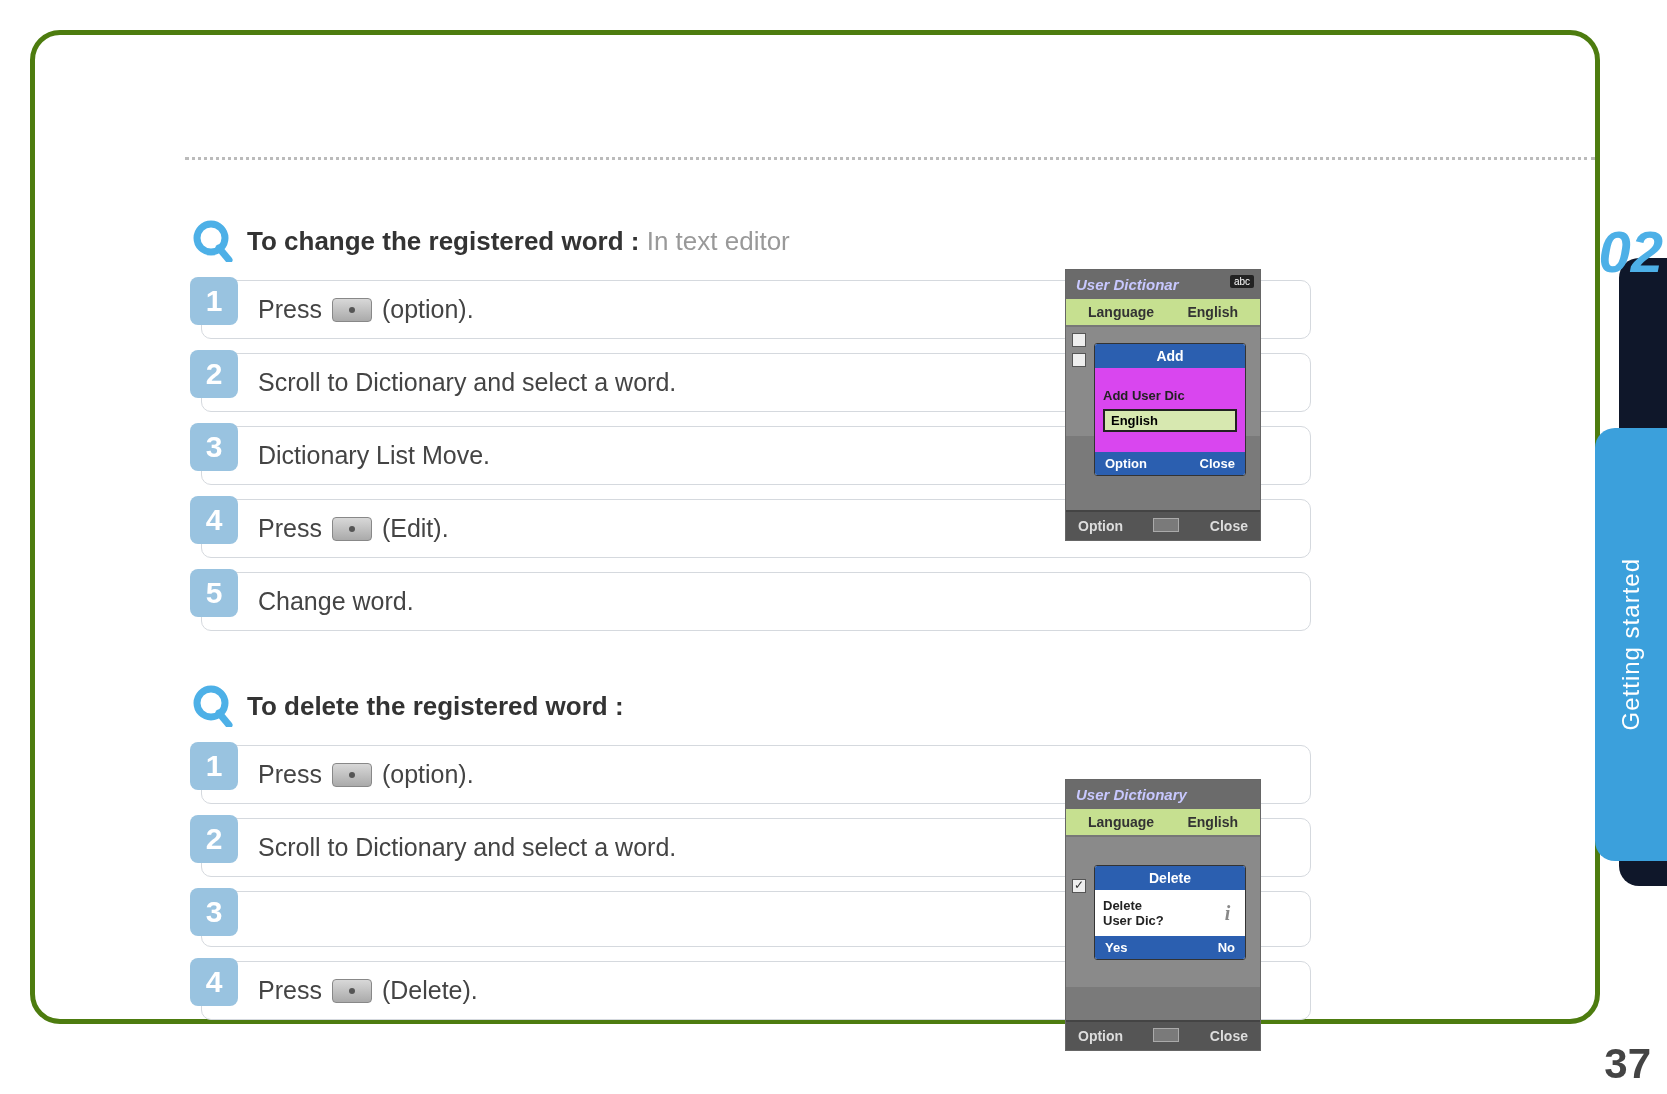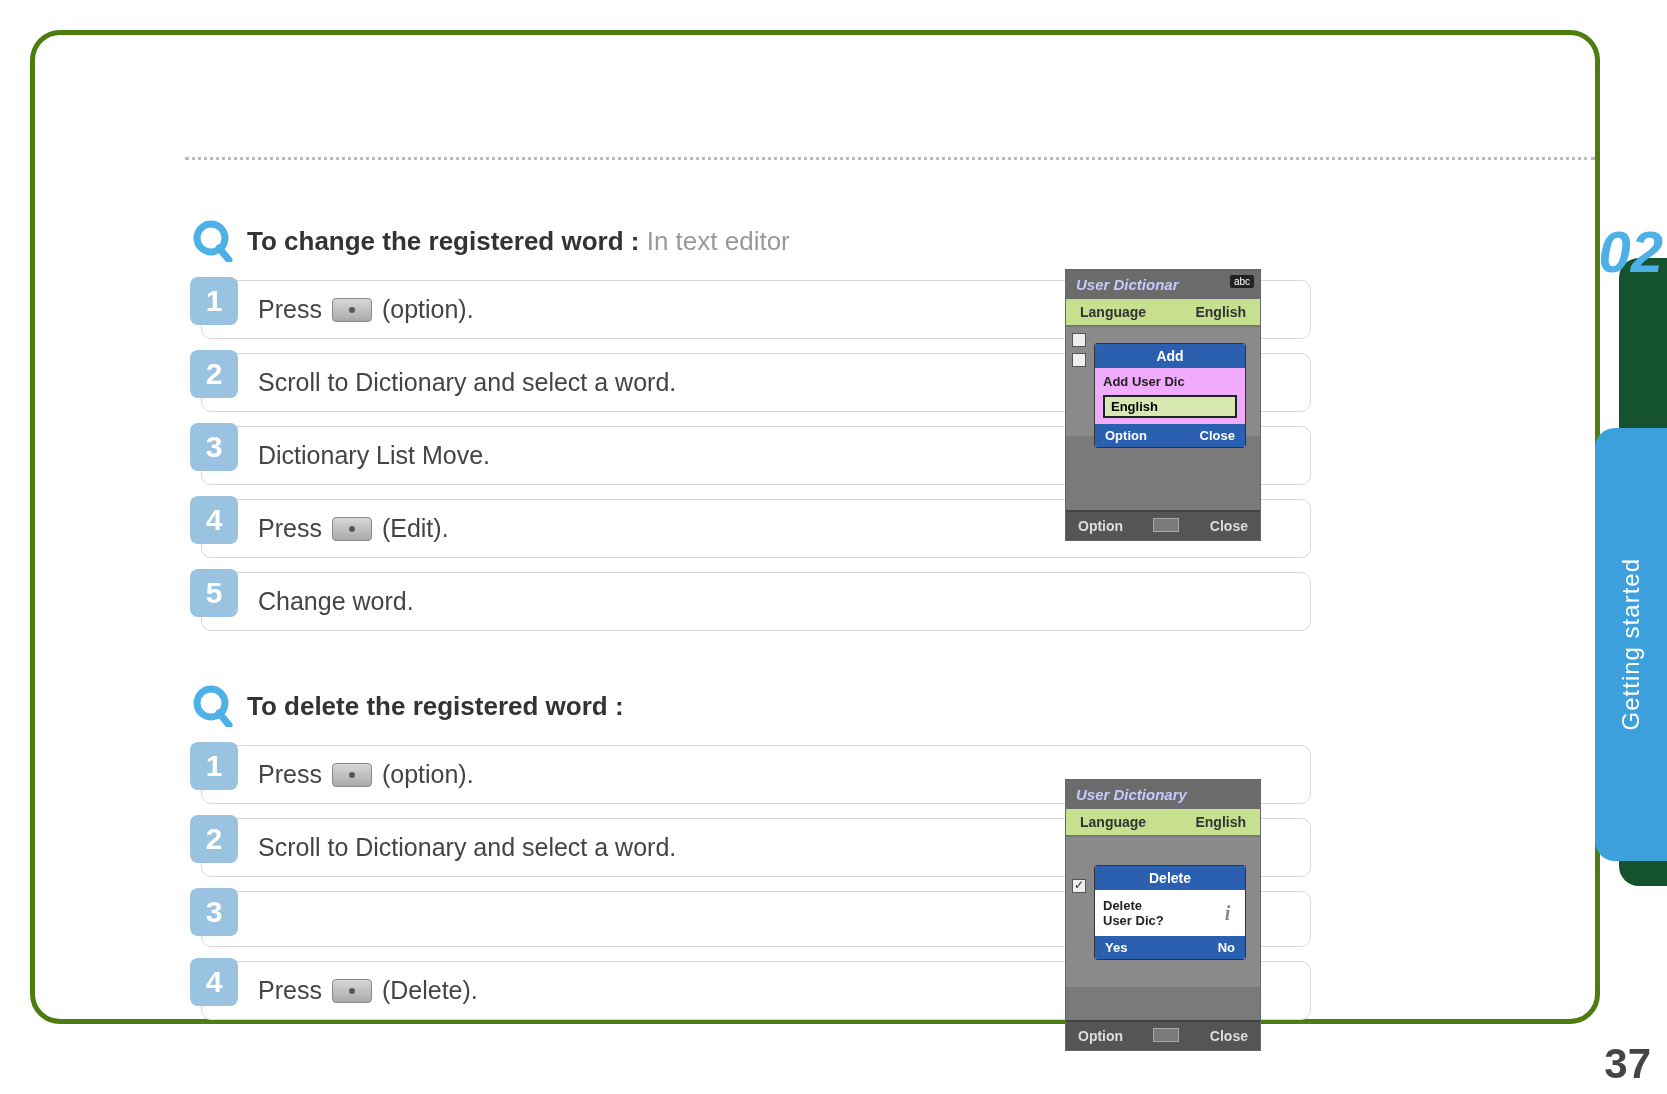--- a/index.html
+++ b/index.html
@@ -141,21 +141,21 @@
       padding: 1px 4px;
       border-radius: 2px;
       font-style: normal;
       font-weight: 400;
       text-align: right;
     }
     .lang-row {
       background: #c6e090;
       display: flex;
       justify-content: space-between;
-      padding: 5px 14px;
+      padding: 5px 22px;
       font-size: 14px;
       font-weight: 700;
       color: #333;
       border-bottom: 2px solid #777;
     }
     .device-mid {
       background: #8a8a8a;
       position: relative;
       padding: 8px 6px 8px 12px;
     }
@@ -176,25 +176,25 @@
     }
     .popup-header {
       background: #2b5fb0;
       color: #fff;
       text-align: center;
       font-size: 14px;
       font-weight: 700;
       padding: 4px;
     }
     .popup-body {
-      padding: 6px 8px;
+      padding: 20px 8px;
       font-size: 13px;
       font-weight: 700;
       color: #222;
-      background: #f0abfc;
+      background: #d946ef;
     }
     .popup-english {
       margin-top: 6px;
       border: 2px solid #222;
       background: #d7e8b0;
       padding: 2px 6px;
       font-size: 13px;
       font-weight: 700;
       color: #000;
     }
@@ -267,21 +267,21 @@
       top: -2px;
     }
 
     
     .side-tab {
       position: absolute;
       right: 0;
       top: 258px;
       width: 48px;
       height: 628px;
-      background: #14532d;
+      background: #0f172a;
       border-radius: 20px 0 0 20px;
     }
     .side-tab-inner {
       position: absolute;
       right: 0;
       top: 170px;
       bottom: 25px;
       width: 72px;
       background: #3ba0dc;
       border-radius: 20px 0 0 20px;

